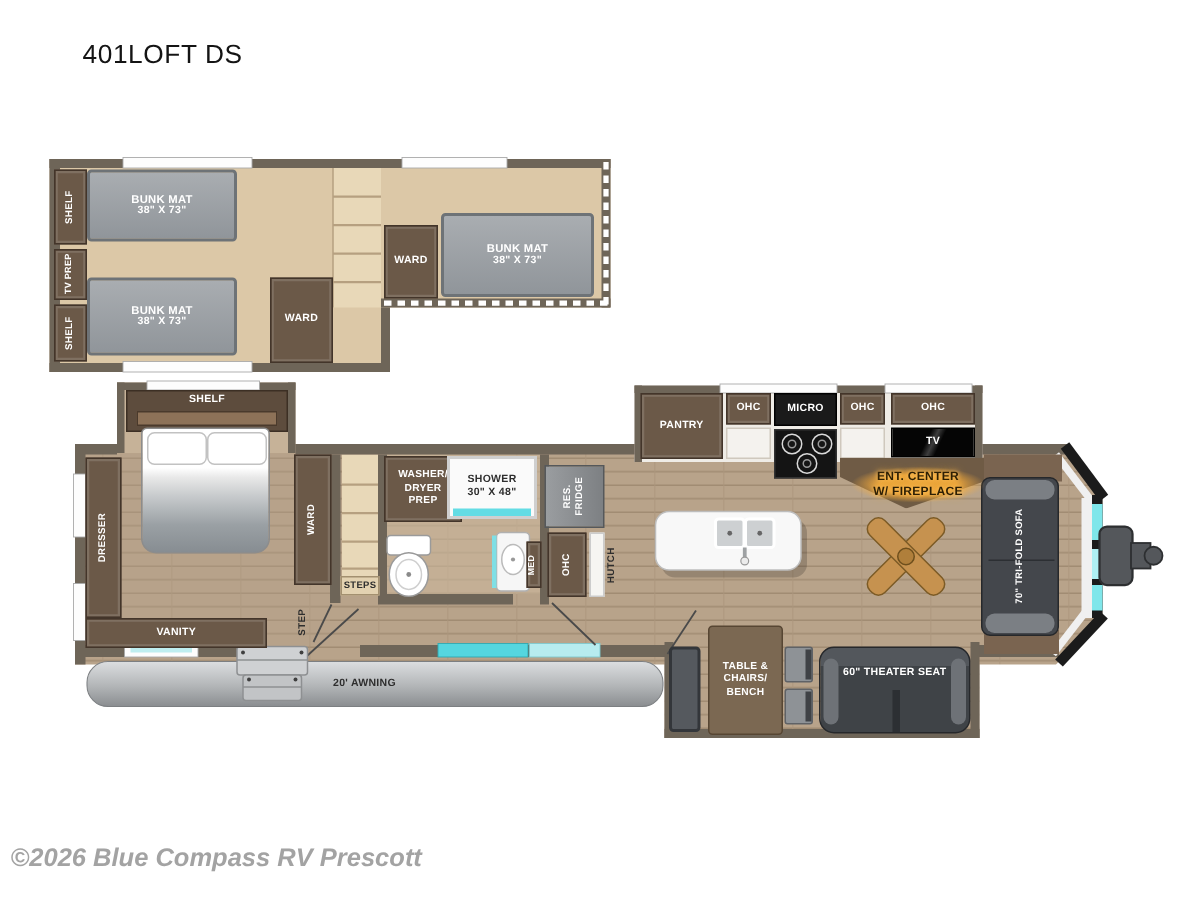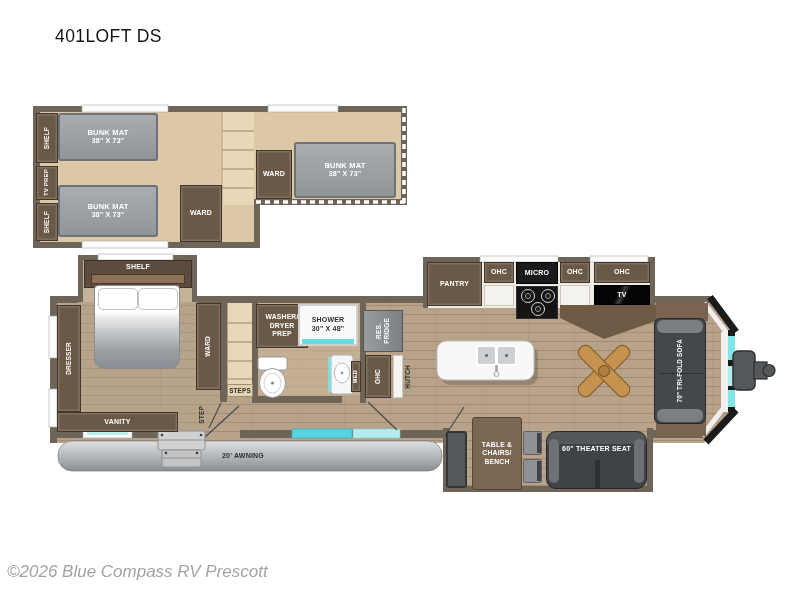--- a/index.html
+++ b/index.html
@@ -13,21 +13,21 @@
   .s7{font-size:7px;} .s65{font-size:6.5px;}
   .dk{color:#2e2e2e;}
   .vt{writing-mode:vertical-rl;transform:rotate(180deg);white-space:nowrap;}
   .mat{background:linear-gradient(180deg,#a9adb1,#90959a);border:2px solid #6e7377;border-radius:3px;}
   .white-c{background:#f4f2ee;border:1px solid #cfc8bd;}
   .blackbox{background:#1a1a1a;border:1px solid #000;}
   .burner{position:absolute;width:12px;height:12px;border:1.5px solid #d9d9d9;border-radius:50%;}
   .burner:after{content:"";position:absolute;inset:3px;border:1px solid #9a9a9a;border-radius:50%;}
   .pillow{position:absolute;width:38px;height:20px;background:#fff;border:1px solid #c2c2c2;border-radius:5px;}
   #title{position:absolute;left:55px;top:26px;font-size:17.5px;color:#141414;letter-spacing:0.4px;z-index:2;}
-  #copyright{position:absolute;left:7px;top:562px;font-size:17px;font-weight:normal;font-style:italic;color:#a3a3a3;z-index:2;}
+  #copyright{position:absolute;left:7px;top:562px;font-size:17px;font-weight:bold;font-style:italic;color:#a3a3a3;z-index:2;}
   .glow{background:radial-gradient(closest-side,rgba(255,177,60,0.85) 0 45%,rgba(255,177,60,0) 80%);}
   .glow .lbl{color:#2d1f04;text-shadow:0 0 3px #ffc45e,0 0 6px #ffb143;font-size:8px;}
 </style>
 </head>
 <body>
 
 <div id="canvas">
 
   <div id="title">401LOFT DS</div>
 
@@ -305,20 +305,24 @@
     </div>
   <div class="fx white-c" style="left:560px;top:285px;width:30px;height:21px;"></div>
   <div class="fx brown" style="left:594px;top:262px;width:56px;height:21px;">
     <span class="lbl s7">OHC</span>
     </div>
   <div class="fx" style="left:594px;top:285px;width:56px;height:20px;background:linear-gradient(115deg,#050505 0 42%,#3d3d3d 50%,#050505 58% 100%);border:1px solid #000;">
     <span class="lbl s7">TV</span>
     </div>
 
   <div style="position:absolute;left:560px;top:305px;width:98px;height:34px;background:#6f5b45;clip-path:polygon(0 0,100% 0,100% 45%,45% 100%,0 38%);z-index:2;"></div>
+  <div class="fx col glow" style="left:556px;top:308px;width:112px;height:30px;z-index:3;">
+    <span class="lbl">ENT. CENTER</span>
+    <span class="lbl">W/ FIREPLACE</span>
+    </div>
 
   <div style="position:absolute;left:656px;top:303px;width:52px;height:18px;background:#7a6450;z-index:2;"></div>
   <div style="position:absolute;left:656px;top:420px;width:50px;height:16px;background:#7a6450;z-index:2;"></div>
   <div class="fx" style="left:654px;top:318px;width:52px;height:106px;background:#44474c;border:1px solid #26282b;border-radius:6px;z-index:2;">
     <div style="position:absolute;left:2px;top:1px;width:46px;height:13px;background:#7b7f84;border-radius:6px;"></div>
     <div style="position:absolute;left:2px;bottom:1px;width:46px;height:13px;background:#7b7f84;border-radius:6px;"></div>
     <div style="position:absolute;left:4px;top:52%;width:44px;height:1px;background:#2c2f33;"></div>
     <span class="lbl vt" style="font-size:6.3px;">70" TRI-FOLD SOFA</span>
     </div>
 

